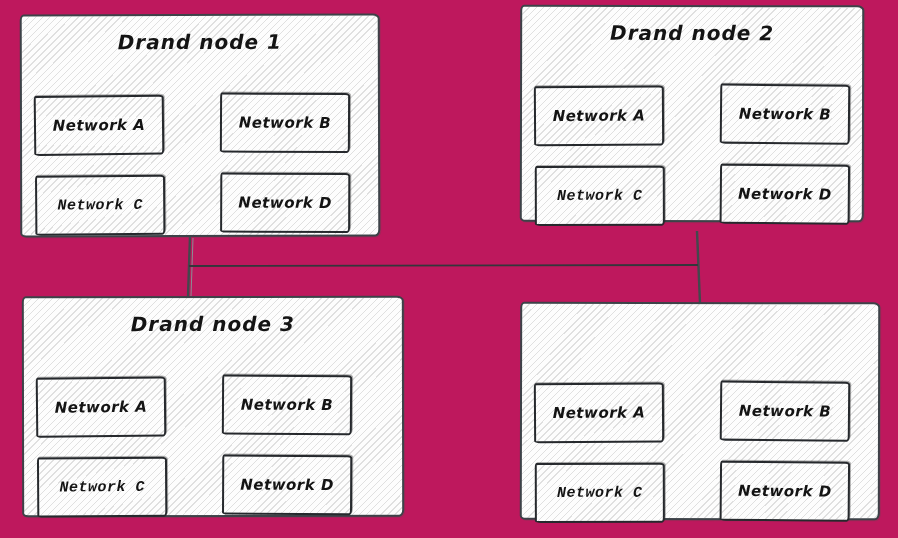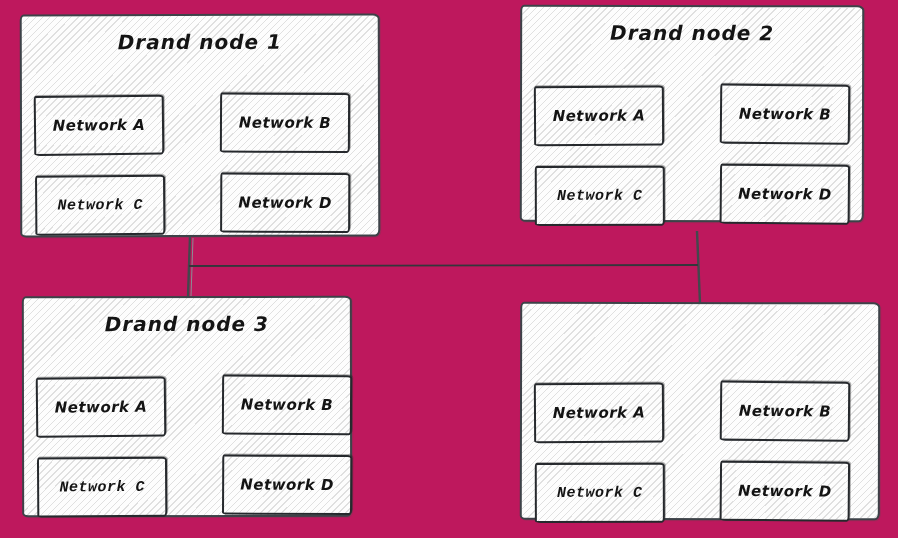--- a/index.html
+++ b/index.html
@@ -65,21 +65,21 @@
   }
   
   .pos-a { left: 12px;  top: 63px;  transform: rotate(-0.45deg); }
   .pos-b { left: 198px; top: 61px;  transform: rotate(0.4deg); }
   .pos-c { left: 13px;  top: 143px; transform: rotate(-0.25deg); font-family: Liberation Mono, monospace; }
   .pos-d { left: 198px; top: 141px; transform: rotate(0.35deg); }
 
   
   .node-1 { left: 20px;  top: 14px;  width: 360px; height: 223px; transform: rotate(-0.15deg); }
   .node-2 { left: 520px; top: 5px;  width: 344px; height: 217px; transform: rotate(0.12deg); }
-  .node-3 { left: 22px;  top: 296px; width: 330px; height: 221px; transform: rotate(-0.1deg); }
+  .node-3 { left: 22px;  top: 296px; width: 382px; height: 221px; transform: rotate(-0.1deg); }
   .node-4 { left: 520px; top: 302px; width: 360px; height: 218px; transform: rotate(0.12deg); }
 
   .edges {
     position: absolute;
     left: 0; top: 0;
     width: 898px;
     height: 538px;
     pointer-events: none;
   }
 </style>

